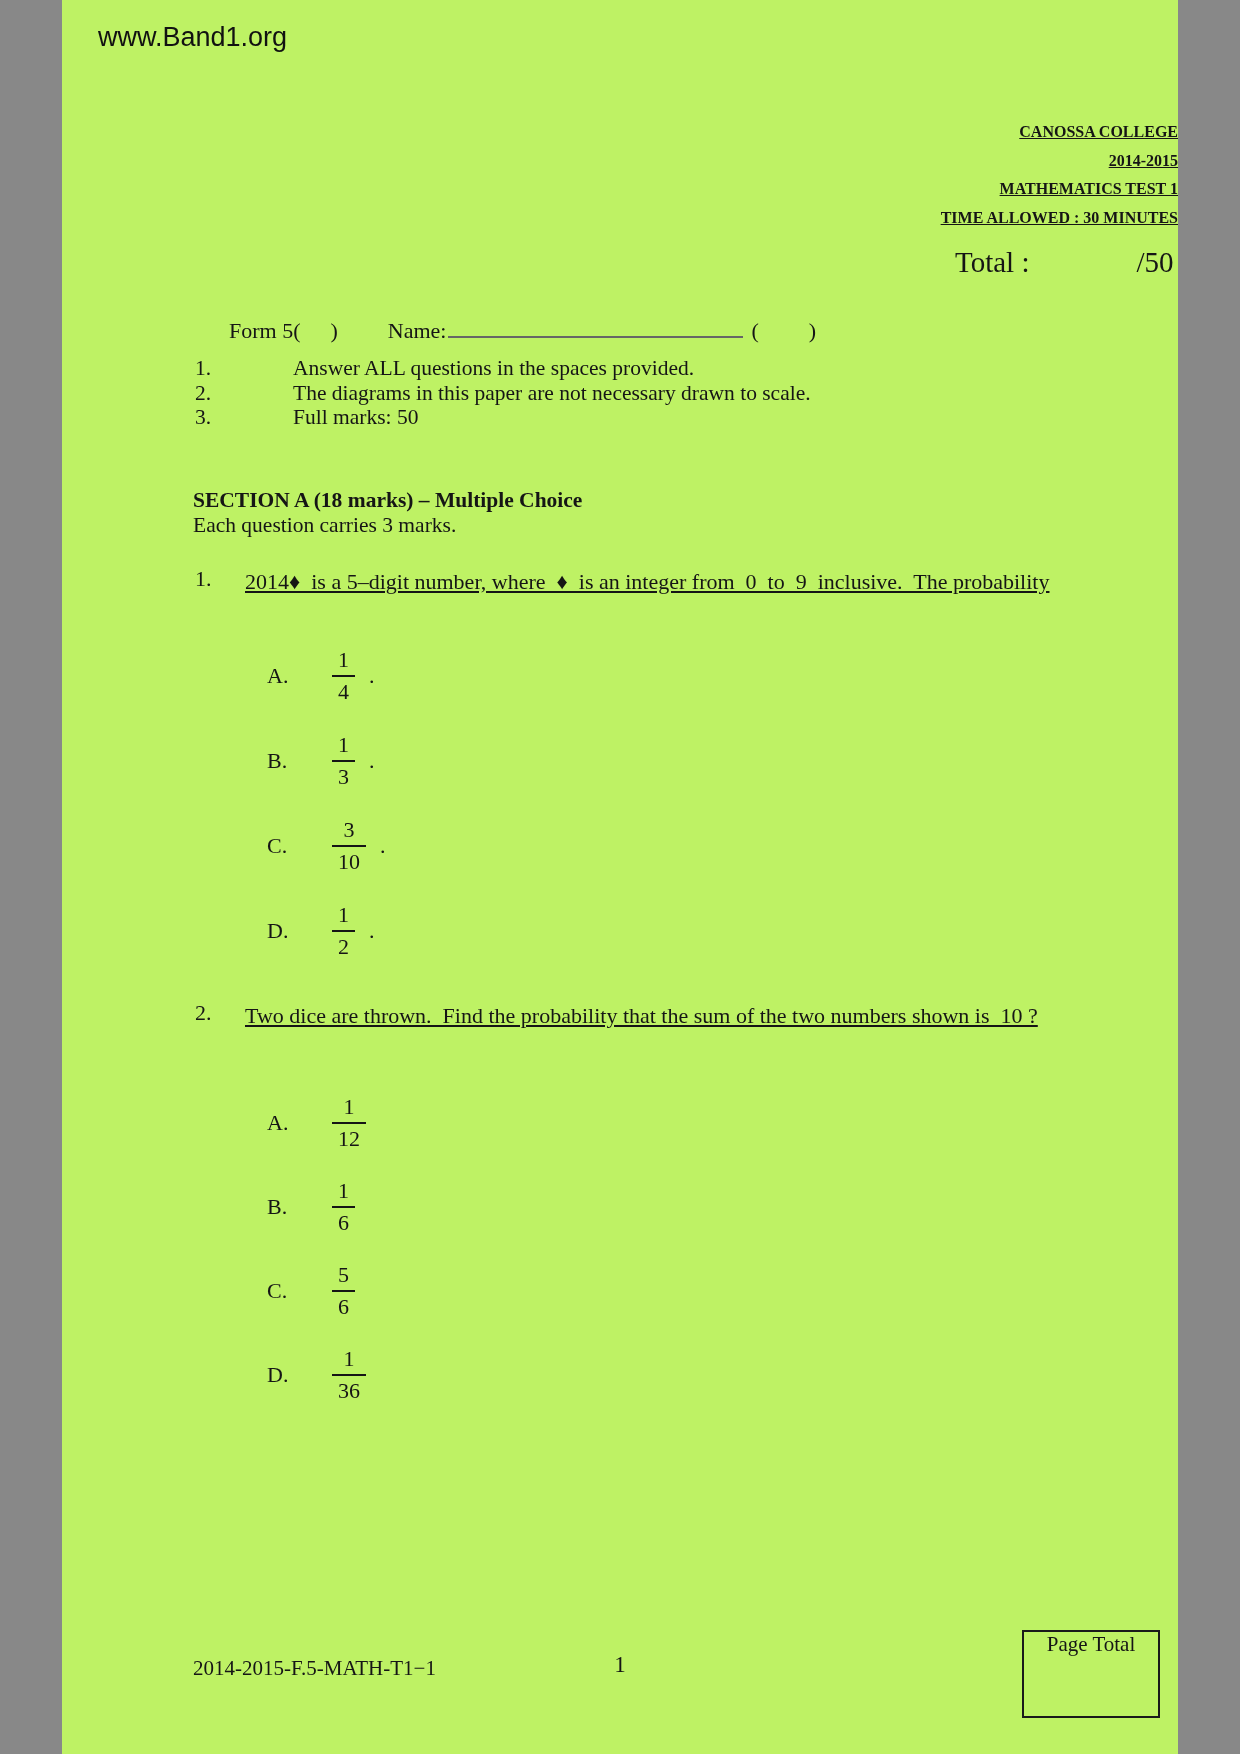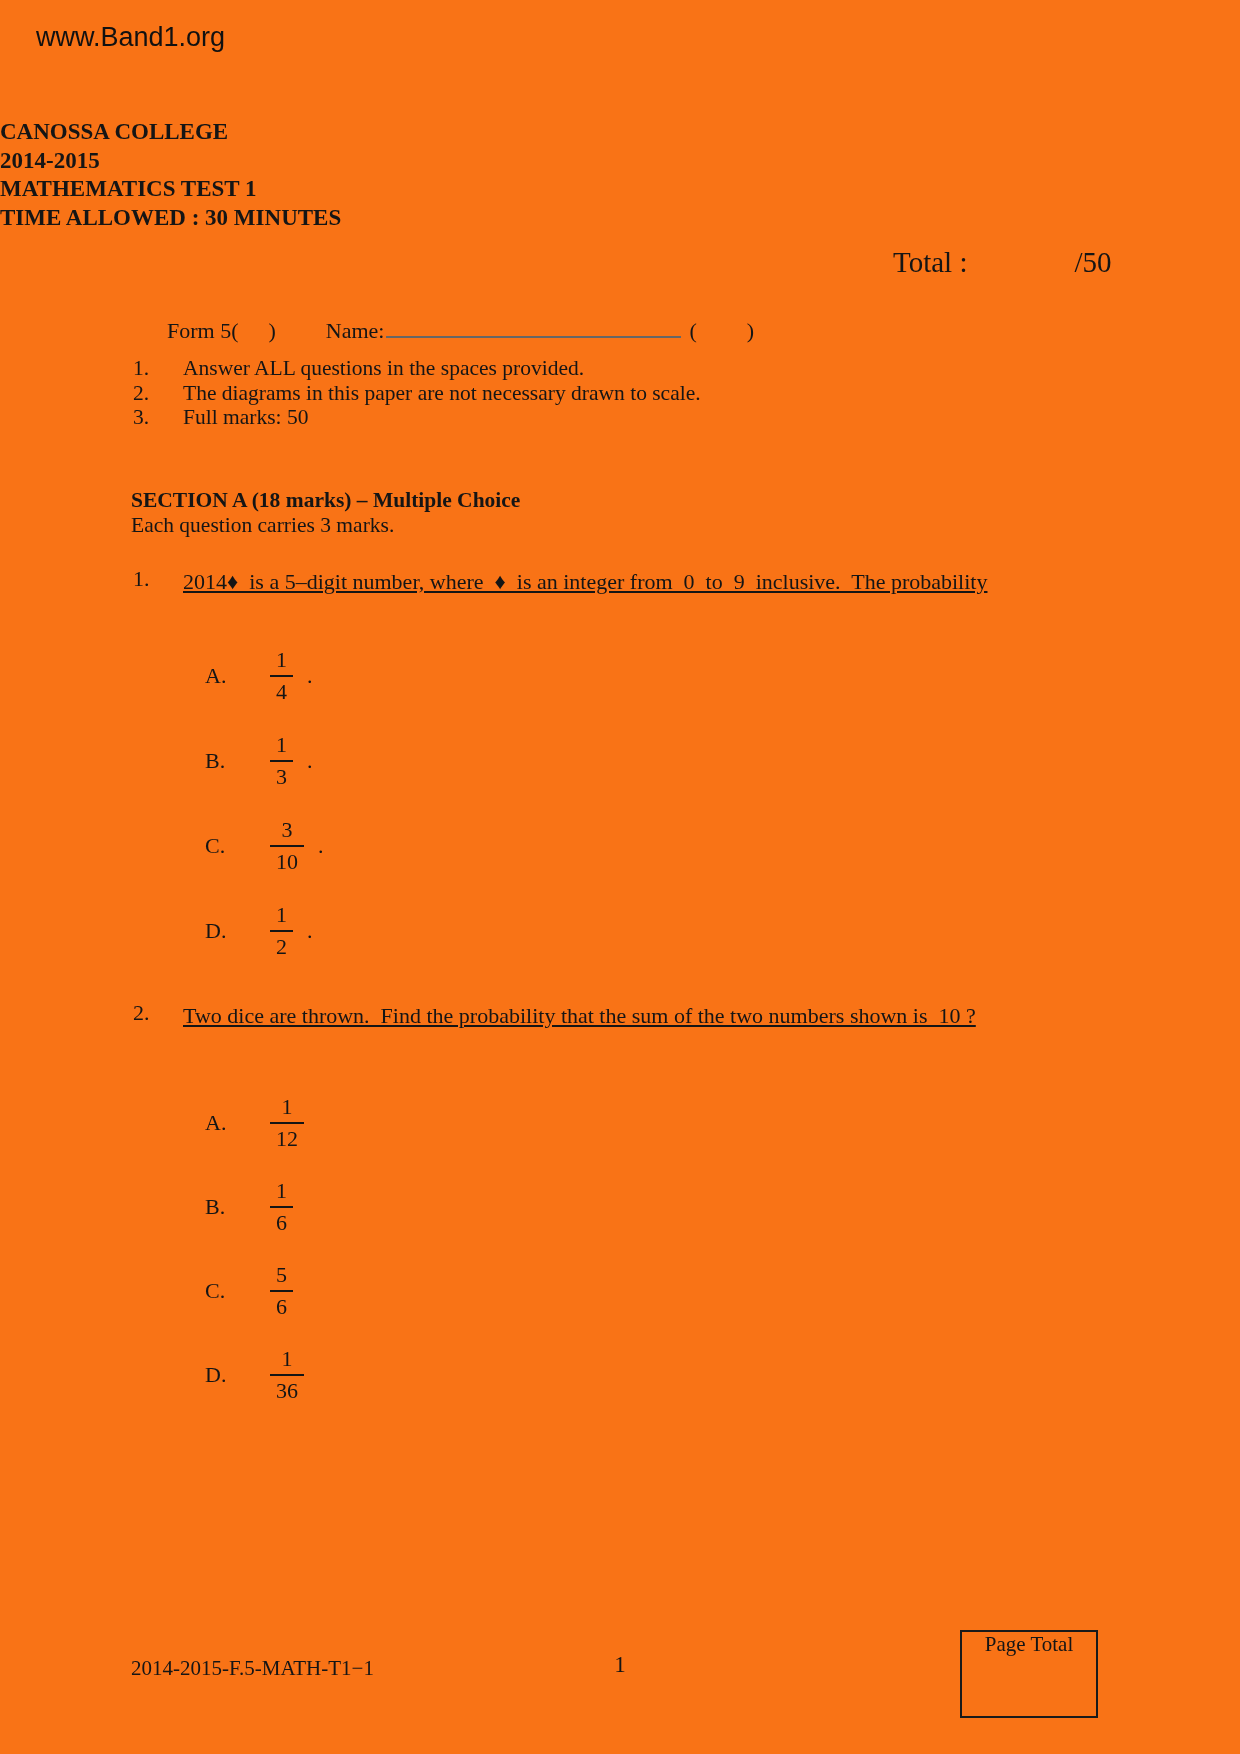--- a/index.html
+++ b/index.html
@@ -1,34 +1,34 @@
 <!DOCTYPE html>
 <html><head>
 <meta charset="utf-8">
 <style>
   * { margin:0; padding:0; box-sizing:border-box; }
   html,body { background:#888; }
   .page {
     position:relative;
-    width:1240px; height:1754px;
+    width:1116px; height:1754px;
     margin:0 auto;
-    background:#f97316;
+    background:#bef264;
     color:#151515;
     font-family:"Liberation Serif", serif;
     overflow:hidden;
   }
   .watermark {
     position:absolute; top:22px; left:36px;
     font-family:"Liberation Sans", sans-serif;
     font-size:27px; color:#111;
   }
   .header {
     position:absolute; top:118px; left:0; width:100%;
-    text-align:left; font-weight:bold;
-    font-size:23px; line-height:28.5px;
+    text-align:right; font-weight:bold;
+    font-size:16px; line-height:28.5px;text-decoration:underline;
   }
   .total-row {
     position:absolute; top:246px; left:893px;
     font-size:29px;
   }
   .total-score { display:inline-block; margin-left:107px; }
   .form-line {
     position:absolute; top:288px; left:145px;
     font-size:22px; white-space:pre;
   }
@@ -41,21 +41,21 @@
     margin-left:2px;
   }
   .sp-paren2-open { width:8px; }
   .sp-paren2 { width:50px; }
   .instructions {
     position:absolute; top:356px; left:133px;
     font-size:21.5px; line-height:24.5px;
   }
   .inst-row { display:flex; }
   .inst-num { width:50px; }
-  .inst-text { white-space:pre; }
+  .inst-text { white-space:pre;margin-left:48px; }
   .section-heading {
     position:absolute; top:488px; left:131px;
     font-size:21.5px; line-height:25px;
   }
   .section-title { font-weight:bold; }
   .question {
     position:absolute; left:133px;
     font-size:22px;
   }
   .q1 { top:566px; }

